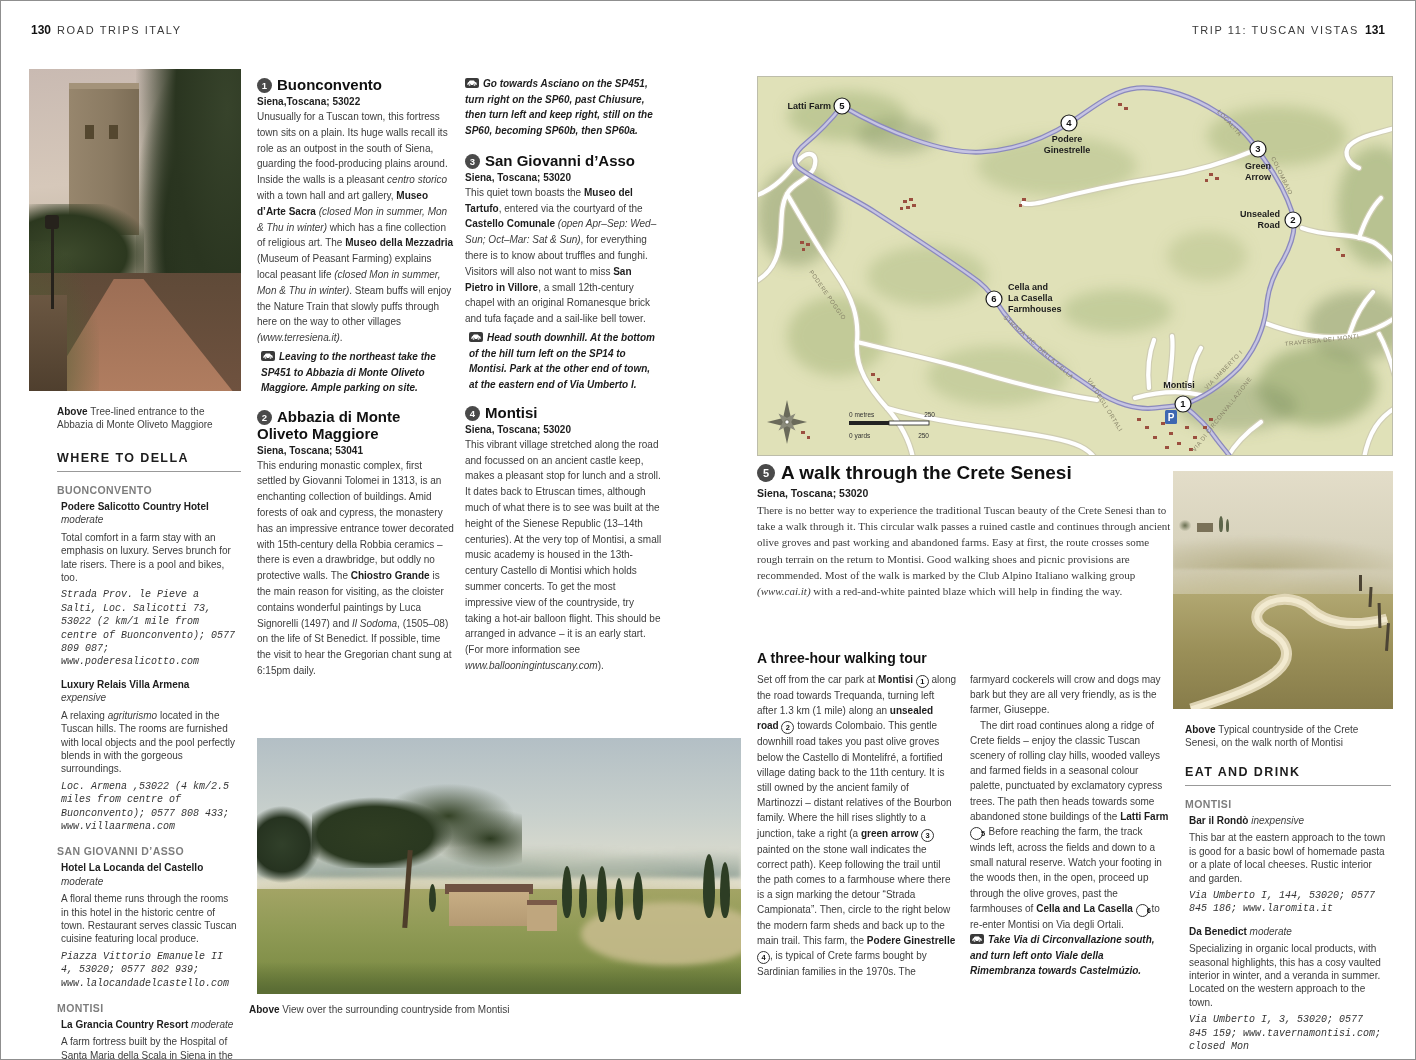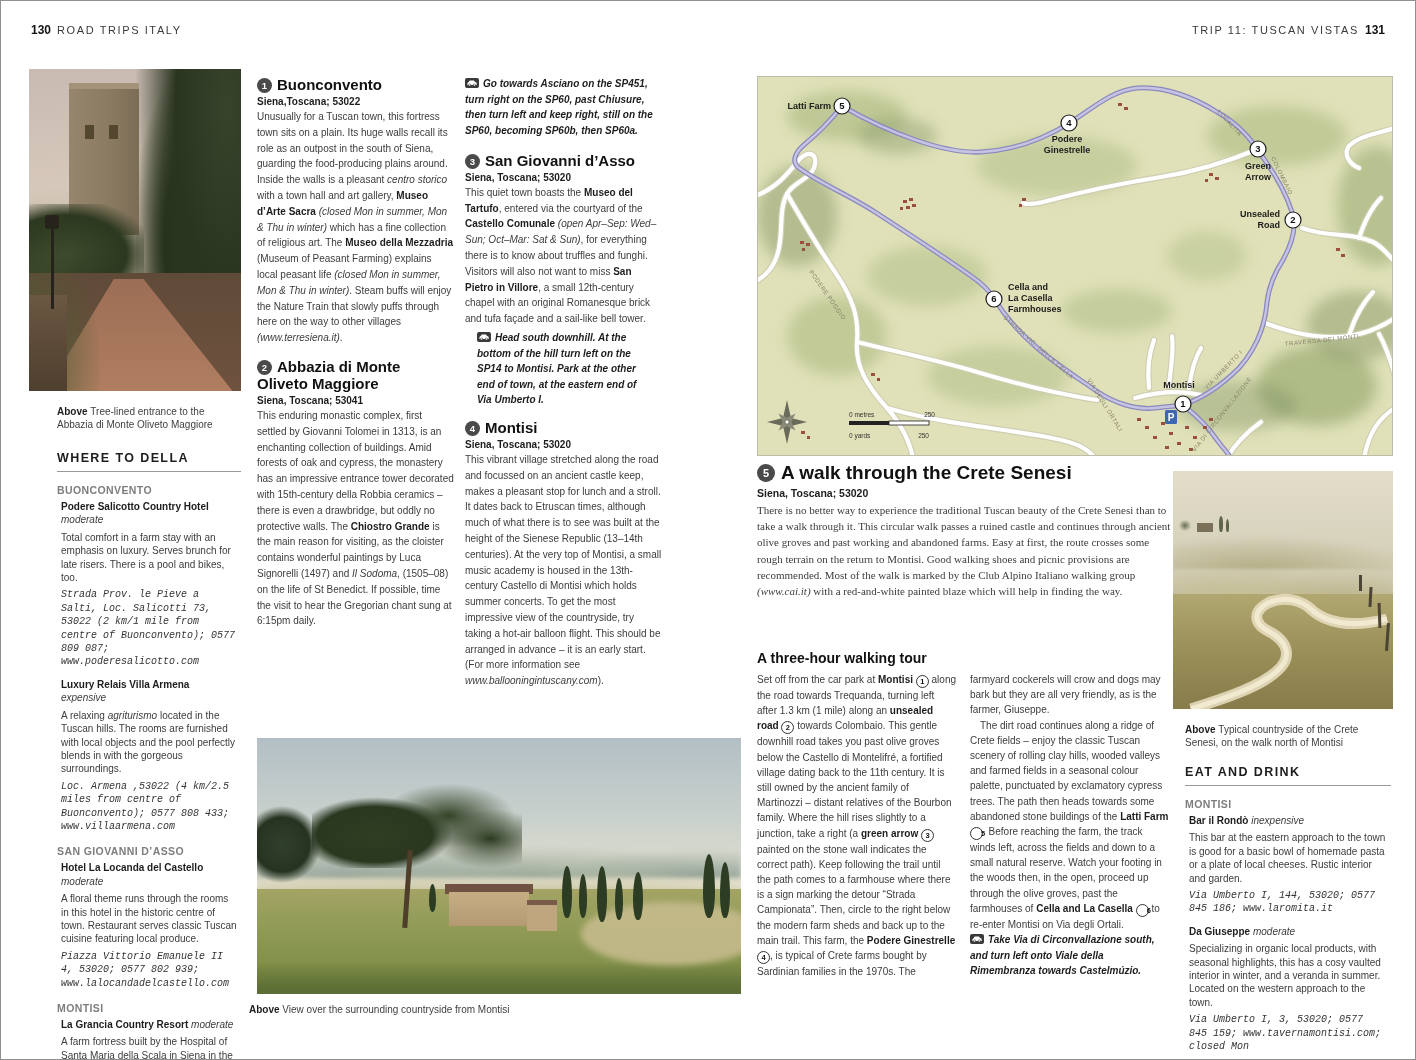--- a/index.html
+++ b/index.html
@@ -40,21 +40,21 @@
 
   
   .col{position:absolute;width:197px;color:#3c3c3c;}
   .pos-col2{left:256px;top:75px;}
   .pos-col3{left:464px;top:75px;}
   .stop+.stop{margin-top:12px;}
   .stop-h{font-size:15px;font-weight:bold;color:#111;margin:0 0 3px;line-height:17px;}
   .stop-badge{display:inline-flex;width:15px;height:15px;border-radius:50%;background:#4a4a4a;color:#fff;font-size:9.5px;align-items:center;justify-content:center;margin-right:5px;vertical-align:1px;}
   .stop-sub{font-weight:bold;font-size:10px;margin:0 0 2px;color:#1d1d1d;}
   .stop-body{font-size:10px;line-height:15.8px;margin:0;}
-  .directions{font-size:10px;line-height:15.2px;font-weight:bold;font-style:italic;margin:3px 12px 0;color:#1d1d1d;}
+  .directions{font-size:10px;line-height:15.2px;font-weight:bold;font-style:italic;margin:3px 4px 0;color:#1d1d1d;}
   .pre-dir{margin:0 0 14px;}
   .car-icon{display:inline-block;margin-right:4px;vertical-align:-1px;}
 
   
   .map{position:absolute;left:756px;top:75px;width:636px;height:380px;}
   .m-label{font:bold 9px "Liberation Sans",sans-serif;fill:#1c1c1c;}
   .m-road{font:6px "Liberation Sans",sans-serif;fill:#878368;letter-spacing:.6px;}
   .m-scale{font:6.5px "Liberation Sans",sans-serif;fill:#333;}
   .m-badge-t{font:bold 9.5px "Liberation Sans",sans-serif;fill:#111;text-anchor:middle;}
 
@@ -135,20 +135,26 @@
       <p>A farm fortress built by the Hospital of Santa Maria della Scala in Siena in the 14th century. Set near the historic centre, the farm has well-appointed apartments.</p>
       <p class="e-contact">Via Umberto I 8, 53020; 335 660 9987; www.lagrancia.com</p>
     </div>
   </section>
 
   <section class="col pos-col2">
     <div class="stop">
       <h3 class="stop-h"><span class="stop-badge">1</span><span>Buonconvento</span></h3>
       <p class="stop-sub">Siena,Toscana; 53022</p>
       <p class="stop-body"><span>Unusually for a Tuscan town, this fortress town sits on a plain. Its huge walls recall its role as an outpost in the south of Siena, guarding the food-producing plains around. Inside the walls is a pleasant </span><span class="ri">centro storico</span><span> with a town hall and art gallery, </span><span class="rb">Museo d’Arte Sacra</span><span> </span><span class="ri">(closed Mon in summer, Mon &amp; Thu in winter)</span><span> which has a fine collection of religious art. The </span><span class="rb">Museo della Mezzadria</span><span> (Museum of Peasant Farming) explains local peasant life </span><span class="ri">(closed Mon in summer, Mon &amp; Thu in winter)</span><span>. Steam buffs will enjoy the Nature Train that slowly puffs through here on the way to other villages </span><span class="ri">(www.terresiena.it)</span><span>.</span></p>
+      <p class="directions"><span class="car-icon"><svg viewBox="0 0 14 10" width="14" height="10">
+              <rect width="14" height="10" rx="2" fill="#3a3a3a"></rect>
+              <path d="M2.2,6.2 L2.9,4.5 Q3.1,3.9 3.8,3.9 L4.3,2.9 Q4.5,2.4 5.1,2.4 L8.6,2.4 Q9.2,2.4 9.4,2.9 L9.9,3.9 Q11,3.9 11.4,4.4 L11.8,6.2 Q11.9,7 11.1,7 L3,7 Q2.1,7 2.2,6.2 Z" fill="#fff"></path>
+              <circle cx="4.6" cy="7" r="1.1" fill="#fff" stroke="#3a3a3a" stroke-width="0.6"></circle>
+              <circle cx="9.4" cy="7" r="1.1" fill="#fff" stroke="#3a3a3a" stroke-width="0.6"></circle>
+            </svg></span><span>Leaving to the northeast take the SP451 to Abbazia di Monte Oliveto Maggiore. Ample parking on site.</span></p>
     </div>
     <div class="stop">
       <h3 class="stop-h"><span class="stop-badge">2</span><span>Abbazia di Monte Oliveto Maggiore</span></h3>
       <p class="stop-sub">Siena, Toscana; 53041</p>
       <p class="stop-body"><span>This enduring monastic complex, first settled by Giovanni Tolomei in 1313, is an enchanting collection of buildings. Amid forests of oak and cypress, the monastery has an impressive entrance tower decorated with 15th-century della Robbia ceramics – there is even a drawbridge, but oddly no protective walls. The </span><span class="rb">Chiostro Grande</span><span> is the main reason for visiting, as the cloister contains wonderful paintings by Luca Signorelli (1497) and </span><span class="ri">Il Sodoma</span><span>, (1505–08) on the life of St Benedict. If possible, time the visit to hear the Gregorian chant sung at 6:15pm daily.</span></p>
     </div>
   </section>
 
   <section class="col pos-col3">
     <p class="directions pre-dir"><span class="car-icon"><svg viewBox="0 0 14 10" width="14" height="10">
@@ -417,19 +423,19 @@
 
   <section class="listing pos-eat">
     <h2 class="rule-head">EAT AND DRINK</h2>
     <h4 class="loc-head">MONTISI</h4>
     <div class="entry">
       <p><span class="e-name">Bar il Rondò</span> <span class="e-price">inexpensive</span></p>
       <p>This bar at the eastern approach to the town is good for a basic bowl of homemade pasta or a plate of local cheeses. Rustic interior and garden.</p>
       <p class="e-contact">Via Umberto I, 144, 53020; 0577 845 186; www.laromita.it</p>
     </div>
     <div class="entry">
-      <p><span class="e-name">Da Giuseppe</span> <span class="e-price">moderate</span></p>
+      <p><span class="e-name">Da Benedict</span> <span class="e-price">moderate</span></p>
       <p>Specializing in organic local products, with seasonal highlights, this has a cosy vaulted interior in winter, and a veranda in summer. Located on the western approach to the town.</p>
       <p class="e-contact">Via Umberto I, 3, 53020; 0577 845 159; www.tavernamontisi.com; closed Mon</p>
     </div>
   </section>
 
 </div>
 
 </body></html>

